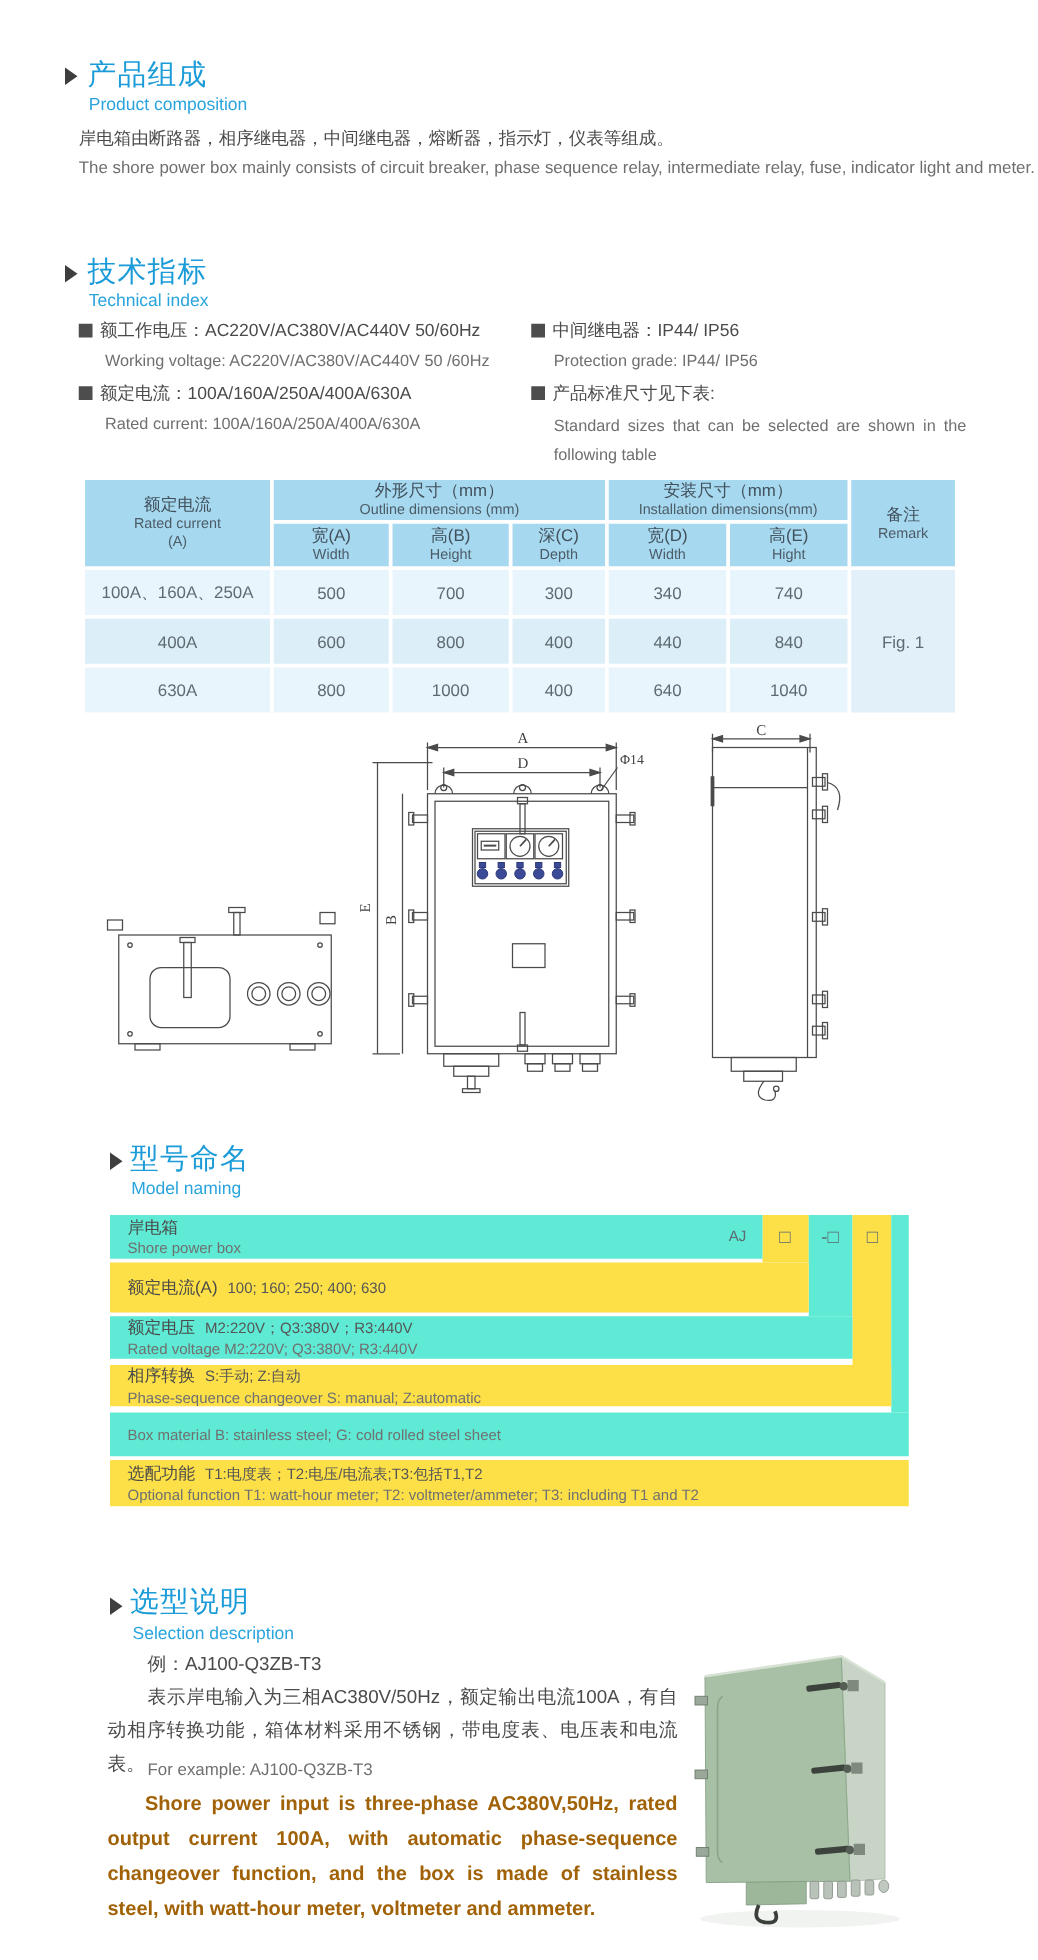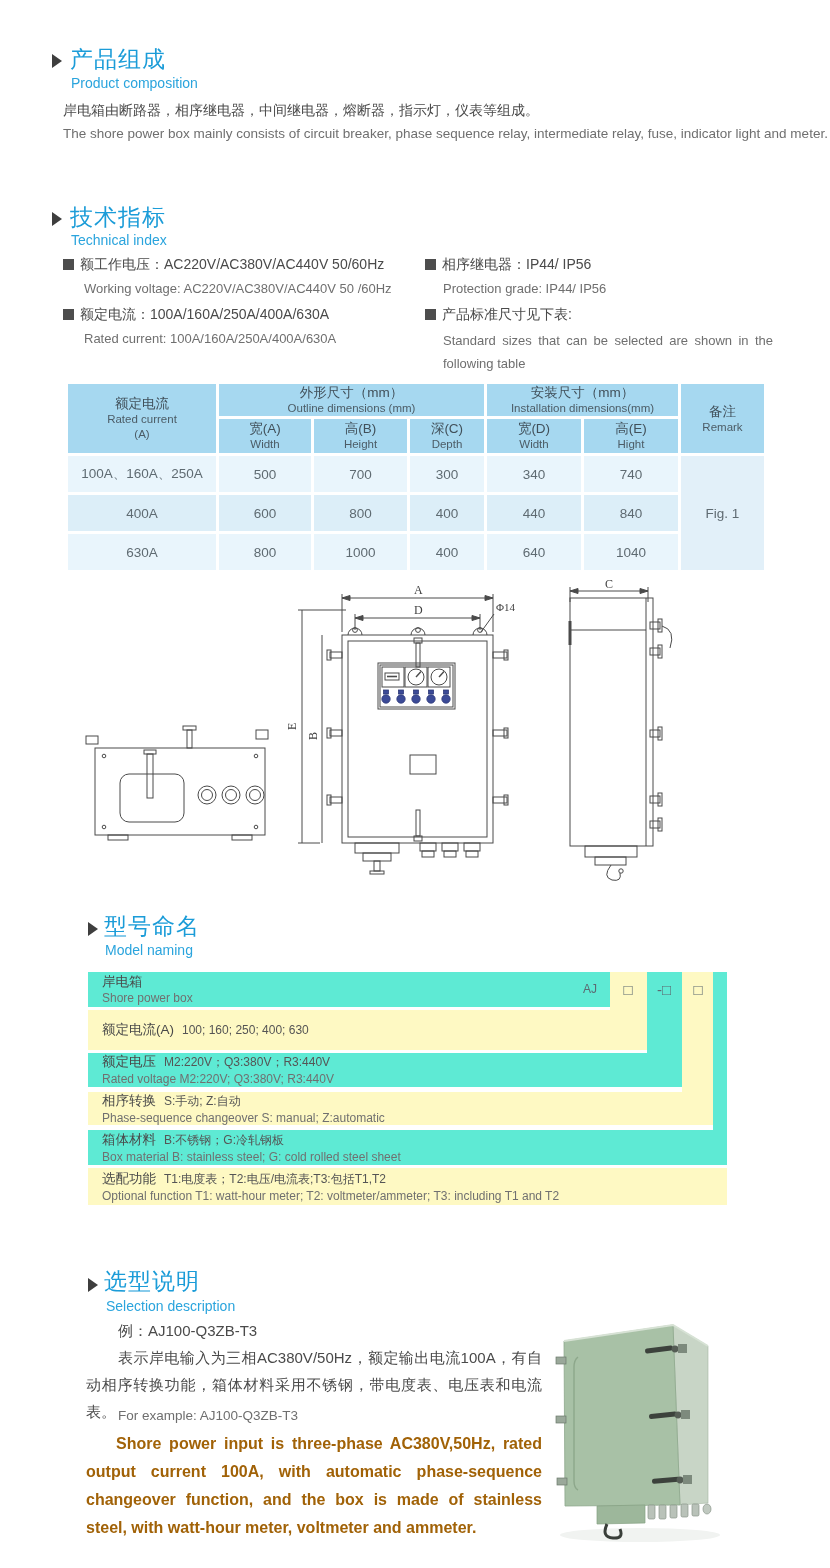--- a/index.html
+++ b/index.html
@@ -24,21 +24,21 @@
   .th{background:#a6d8f0;color:#41505a;}
   .th .l1{font-size:13.5px;line-height:17px;}
   .th .l2{font-size:11.5px;line-height:15px;color:#4c5c66;}
   .cell{background:#e9f5fc;color:#5f6b72;font-size:13.5px;}
   .cell.alt{background:#dceef8;}
   .cell.rm{background:#e2f0f9;}
   
   .ntable{position:absolute;left:88px;top:972px;width:639px;height:233px;}
   .nrow,.ncol{position:absolute;left:0;}
   .bgblue{background:#5eead4;}
-  .bggray{background:#fef9c3;}
+  .bggray{background:#fde047;}
   .nrow{display:flex;flex-direction:column;justify-content:center;box-sizing:border-box;padding-left:14px;}
   .ncn{font-size:13.5px;color:#4a4a4a;line-height:17px;white-space:nowrap;}
   .ncn .det{font-size:12px;color:#555;margin-left:8px;}
   .nen{font-size:12px;color:#707070;line-height:16px;white-space:nowrap;}
   .sym{position:absolute;top:0;height:35px;line-height:35px;width:32px;text-align:center;
        font-size:15px;color:#5c6a72;}
   
   .para-cn{position:absolute;font-size:15px;color:#4a4a4a;line-height:27px;text-indent:32px;text-align:justify;}
   .para-en{position:absolute;font-size:16px;color:#a16207;line-height:28px;text-indent:30px;text-align:justify;font-weight:bold;}
   svg text{font-family:"Liberation Serif","DejaVu Serif",serif;fill:#3f3f3f;}
@@ -59,21 +59,21 @@
   <div>
     <span class="tri" style="left:52px;top:212px;"></span>
     <div class="h-cn" style="left:70px;top:202px;">技术指标</div>
     <div class="h-en" style="left:71px;top:232px;">Technical index</div>
 
     <div class="spec-cn" style="left:63px;top:256px;"><span class="bullet"></span><span>额工作电压：AC220V/AC380V/AC440V  50/60Hz</span></div>
     <div class="spec-en" style="left:84px;top:281px;">Working voltage: AC220V/AC380V/AC440V 50 /60Hz</div>
     <div class="spec-cn" style="left:63px;top:306px;"><span class="bullet"></span><span>额定电流：100A/160A/250A/400A/630A</span></div>
     <div class="spec-en" style="left:84px;top:331px;">Rated current: 100A/160A/250A/400A/630A</div>
 
-    <div class="spec-cn" style="left:425px;top:256px;"><span class="bullet"></span><span>相序继电器：IP44/ IP56</span></div>
+    <div class="spec-cn" style="left:425px;top:256px;"><span class="bullet"></span><span>中间继电器：IP44/ IP56</span></div>
     <div class="spec-en" style="left:443px;top:281px;">Protection grade: IP44/ IP56</div>
     <div class="spec-cn" style="left:425px;top:306px;"><span class="bullet"></span><span>产品标准尺寸见下表:</span></div>
     <div class="spec-en wrap" style="left:443px;top:329px;width:330px;">Standard sizes that can be selected are shown in the following table</div>
 
     <table class="dims">
       <colgroup>
           <col style="width:148px">
           <col style="width:92px">
           <col style="width:93px">
           <col style="width:74px">
@@ -328,21 +328,20 @@
       </div>
       <div class="nrow bgblue" style="top:81px;height:34px;width:594px;">
         <div class="ncn"><span>额定电压</span><span class="det">M2:220V；Q3:380V；R3:440V</span></div>
         <div class="nen">Rated voltage  M2:220V;  Q3:380V;  R3:440V</div>
       </div>
       <div class="nrow bggray" style="top:120px;height:33px;width:625px;">
         <div class="ncn"><span>相序转换</span><span class="det">S:手动; Z:自动</span></div>
         <div class="nen">Phase-sequence changeover  S: manual;  Z:automatic</div>
       </div>
       <div class="nrow bgblue" style="top:158px;height:35px;width:639px;">
-        <div class="ncn"><span>箱体材料</span><span class="det">B:不锈钢；G:冷轧钢板</span></div>
         <div class="nen">Box material   B: stainless steel; G: cold rolled steel sheet</div>
       </div>
       <div class="nrow bggray" style="top:196px;height:37px;width:639px;">
         <div class="ncn"><span>选配功能</span><span class="det">T1:电度表；T2:电压/电流表;T3:包括T1,T2</span></div>
         <div class="nen">Optional function  T1: watt-hour meter; T2: voltmeter/ammeter; T3: including T1 and T2</div>
       </div>
 
       <span class="sym" style="left:486px;font-size:12px;">AJ</span>
       <span class="sym" style="left:524px;">□</span>
       <span class="sym" style="left:560px;">-□</span>

